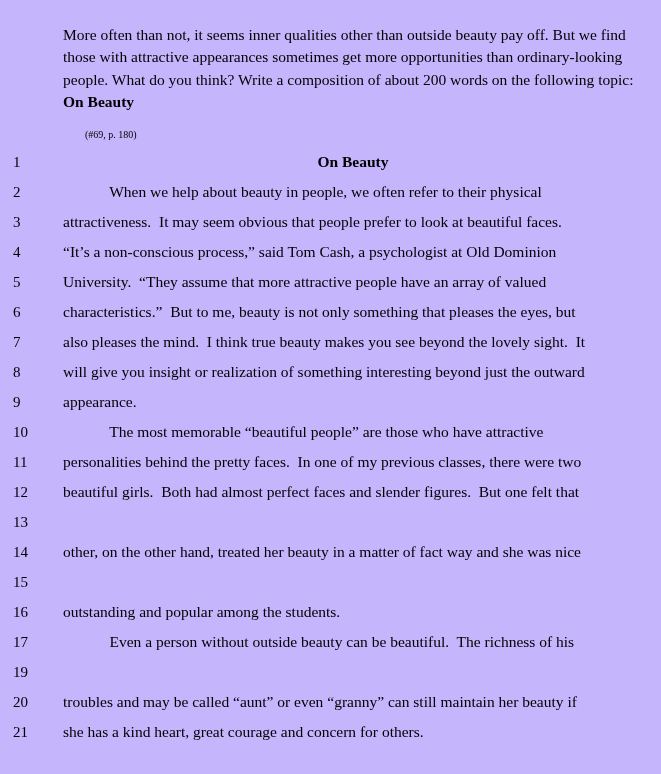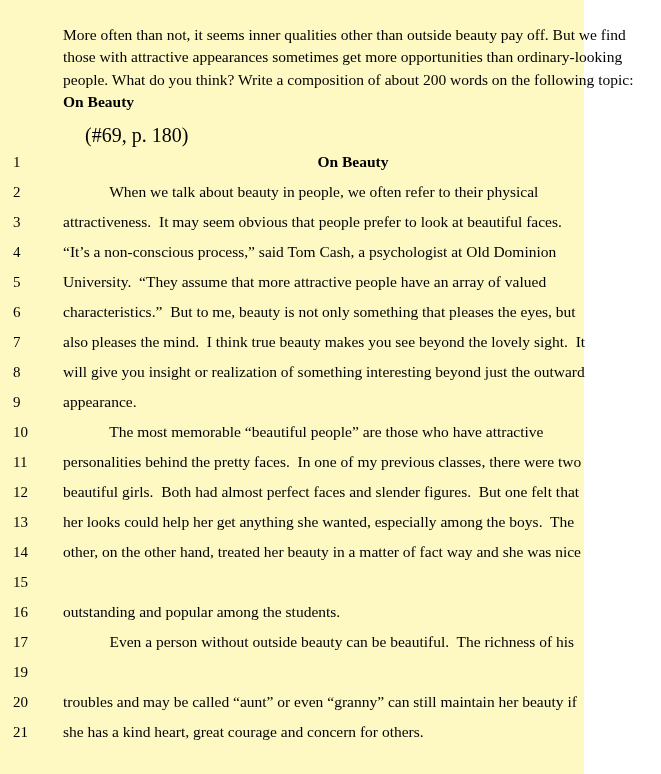--- a/index.html
+++ b/index.html
@@ -11,23 +11,23 @@
   body {
     width: 661px;
     height: 774px;
     font-family: "Liberation Serif", "DejaVu Serif", serif;
     color: #000000;
     -webkit-font-smoothing: none;
     overflow: hidden;
   }
   .page {
     position: relative;
-    width: 584px;
+    width: 661px;
     height: 774px;
-    background: #fef9c3;
+    background: #c4b5fd;
   }
 
   
   .prompt {
     position: absolute;
     left: 63px;
     top: 8px;
     width: 586px;
     font-size: 15.5px;
     line-height: 22.6px;
@@ -35,21 +35,21 @@
   }
   .prompt .topic {
     font-weight: bold;
   }
 
   
   .reference {
     position: absolute;
     left: 85px;
     top: 124px;
-    font-size: 20px;
+    font-size: 10px;
     line-height: 22px;
     white-space: nowrap;
   }
 
   
   .essay {
     position: absolute;
     left: 0;
     top: 147px;
     width: 661px;
@@ -90,32 +90,32 @@
 <body>
 
 <div class="page">
 
   <p class="prompt"><span>More often than not, it seems inner qualities other than outside beauty pay off.  But we find those with attractive appearances sometimes get more opportunities than ordinary-looking people.  What do you think?  Write a composition of about 200 words on the following topic:  </span><span class="topic">On Beauty</span></p>
 
   <div class="reference">(#69, p. 180)</div>
 
   <div class="essay">
       <div class="essay-line"><span class="line-number">1</span><span class="line-text centered">On Beauty</span></div>
-      <div class="essay-line"><span class="line-number">2</span><span class="line-text">            When we talk about beauty in people, we often refer to their physical</span></div>
+      <div class="essay-line"><span class="line-number">2</span><span class="line-text">            When we help about beauty in people, we often refer to their physical</span></div>
       <div class="essay-line"><span class="line-number">3</span><span class="line-text">attractiveness.  It may seem obvious that people prefer to look at beautiful faces.</span></div>
       <div class="essay-line"><span class="line-number">4</span><span class="line-text">“It’s a non-conscious process,” said Tom Cash, a psychologist at Old Dominion</span></div>
       <div class="essay-line"><span class="line-number">5</span><span class="line-text">University.  “They assume that more attractive people have an array of valued</span></div>
       <div class="essay-line"><span class="line-number">6</span><span class="line-text">characteristics.”  But to me, beauty is not only something that pleases the eyes, but</span></div>
       <div class="essay-line"><span class="line-number">7</span><span class="line-text">also pleases the mind.  I think true beauty makes you see beyond the lovely sight.  It</span></div>
       <div class="essay-line"><span class="line-number">8</span><span class="line-text">will give you insight or realization of something interesting beyond just the outward</span></div>
       <div class="essay-line"><span class="line-number">9</span><span class="line-text">appearance.</span></div>
       <div class="essay-line"><span class="line-number">10</span><span class="line-text">            The most memorable “beautiful people” are those who have attractive</span></div>
       <div class="essay-line"><span class="line-number">11</span><span class="line-text">personalities behind the pretty faces.  In one of my previous classes, there were two</span></div>
       <div class="essay-line"><span class="line-number">12</span><span class="line-text">beautiful girls.  Both had almost perfect faces and slender figures.  But one felt that</span></div>
-      <div class="essay-line"><span class="line-number">13</span><span class="line-text">her looks could help her get anything she wanted, especially among the boys.  The</span></div>
+      <div class="essay-line"><span class="line-number">13</span></div>
       <div class="essay-line"><span class="line-number">14</span><span class="line-text">other, on the other hand, treated her beauty in a matter of fact way and she was nice</span></div>
       <div class="essay-line"><span class="line-number">15</span></div>
       <div class="essay-line"><span class="line-number">16</span><span class="line-text">outstanding and popular among the students.</span></div>
       <div class="essay-line"><span class="line-number">17</span><span class="line-text">            Even a person without outside beauty can be beautiful.  The richness of his</span></div>
       <div class="essay-line"><span class="line-number">19</span></div>
       <div class="essay-line"><span class="line-number">20</span><span class="line-text">troubles and may be called “aunt” or even “granny” can still maintain her beauty if</span></div>
       <div class="essay-line"><span class="line-number">21</span><span class="line-text">she has a kind heart, great courage and concern for others.</span></div>
     </div>
 
 </div>

